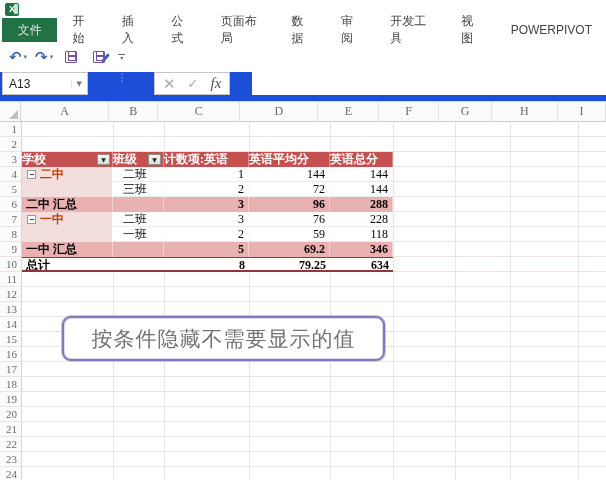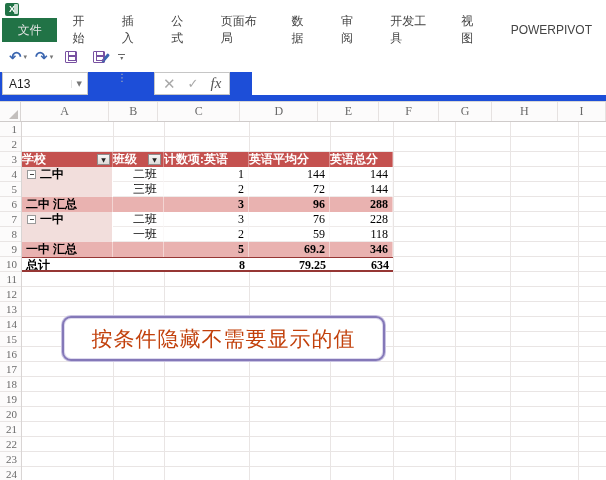--- a/index.html
+++ b/index.html
@@ -65,41 +65,41 @@
   .row-h { height:15px; font-family:"Liberation Serif", serif; font-size:11px; color:#6a6a6a;
     display:flex; align-items:center; justify-content:flex-end; padding-right:4px;
     border-bottom:1px solid #e9e5e4; }
   .vline { position:absolute; top:0; width:1px; height:100%; background:#e9e5e4; z-index:1; }
   
   .pivot { position:absolute; left:22px; top:30px; z-index:3; display:grid;
     font-family:"Liberation Serif", serif; font-size:12px; }
   .pcell { height:15px; line-height:15px; white-space:nowrap; overflow:hidden; position:relative; }
   .ph { background:var(--pivot-header-bg,#c0504d); color:#fff; font-weight:bold; 
     border-right:1px solid rgba(255,255,255,.35); }
-  .p-item-a { background:var(--pivot-item-bg,#f2dcdb); color:#000000; font-weight:bold; padding-left:4px;
+  .p-item-a { background:var(--pivot-item-bg,#f2dcdb); color:#c2410c; font-weight:bold; padding-left:4px;
     border-right:1px solid #fff; }
   .p-item { background:#fff; border-bottom:1px solid #efebea; border-right:1px solid #fbf9f9; }
   .p-sub { background:var(--pivot-subtotal-bg,#e8b3b1); font-weight:bold; border-right:1px solid rgba(255,255,255,.45); }
   .p-grand { background:#fff; font-weight:bold;
     border-top:1px solid var(--pivot-grand-border,#963634); border-bottom:2px solid var(--pivot-grand-border,#963634); }
   .al { text-align:left; padding-left:4px; }
-  .al2 { text-align:left; padding-left:20px; }
+  .al2 { text-align:left; padding-left:10px; }
   .ar { text-align:right; padding-right:4px; }
   .filter-btn { position:absolute; right:2px; top:2px; width:13px; height:11px;
     background:linear-gradient(#f7f6f5,#dddbd9); border:1px solid #8f8f8f; color:#222;
     font-size:6px; line-height:9px; text-align:center; font-family:"DejaVu Sans", sans-serif; }
   .collapse-box { display:inline-block; width:9px; height:9px; border:1px solid #9a9a9a; background:#fff;
     vertical-align:middle; margin:-2px 4px 0 1px; position:relative; }
   .collapse-box .minus-bar { position:absolute; left:1.5px; top:3.5px; width:4.5px; height:1px; background:#444; }
   
   .callout { position:absolute; left:62px; top:194px; width:323px; height:45px; z-index:5;
     background:#fff; border:2px solid var(--textbox-border,#8478b8); border-radius:9px;
     box-shadow:0 0 0 1px #c9c3e2, inset 0 0 0 1px #dedaee;
     display:flex; align-items:center; justify-content:center;
-    font-family:"Liberation Serif", serif; font-size:21px; color:#c2410c; letter-spacing:1px; white-space:nowrap; }
+    font-family:"Liberation Serif", serif; font-size:21px; color:#737373; letter-spacing:1px; white-space:nowrap; }
 </style>
 </head>
 <body>
 
 <div id="app">
 
   <div class="titlebar">
     <div class="excel-icon">X</div>
   </div>
 

